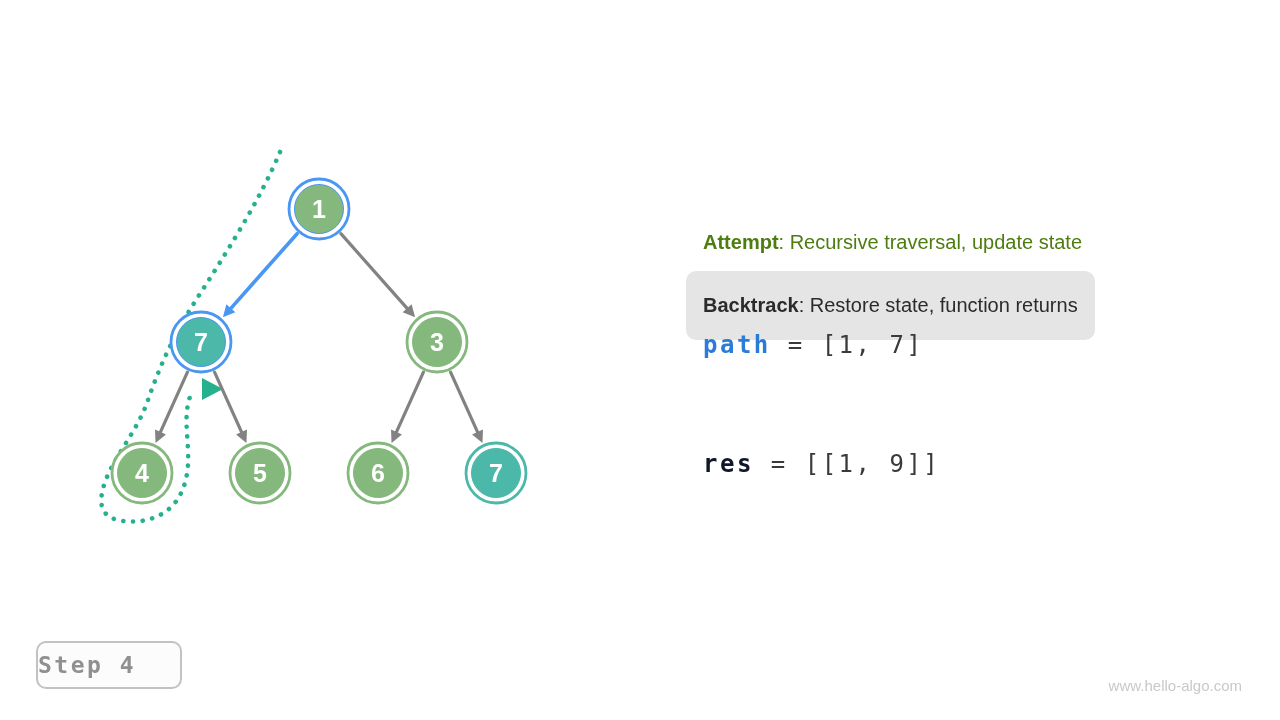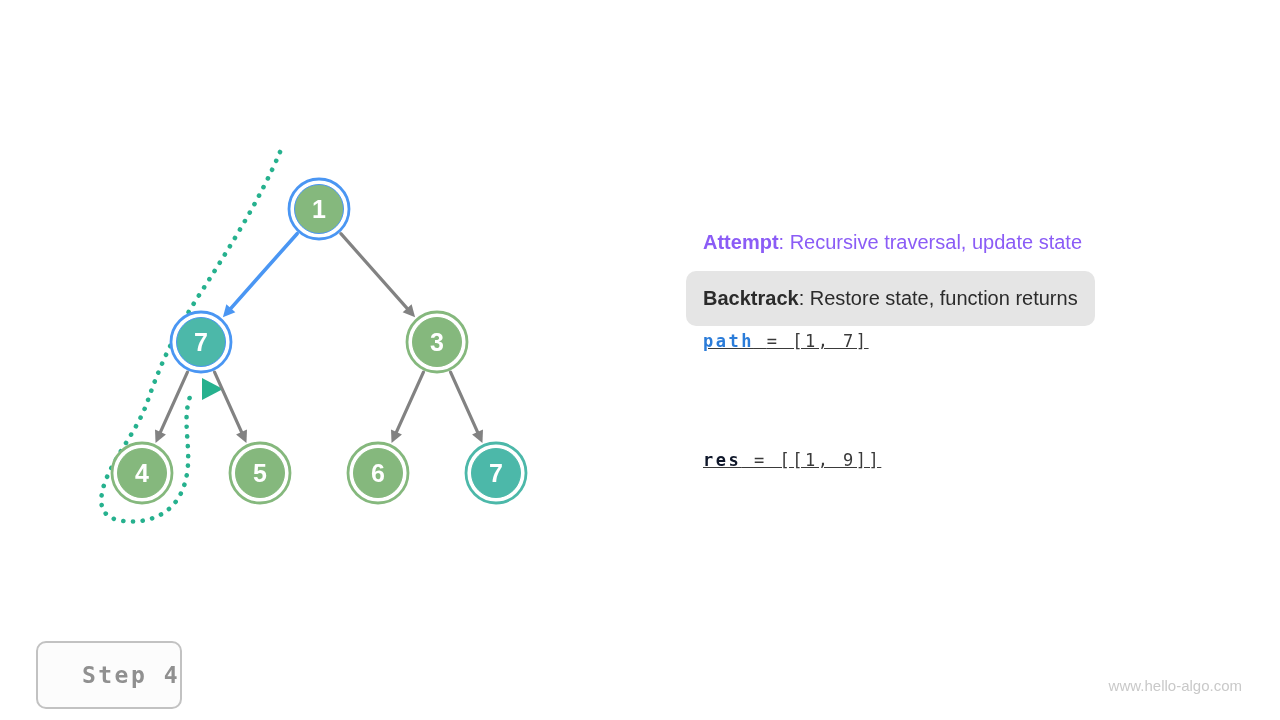--- a/index.html
+++ b/index.html
@@ -11,60 +11,59 @@
     overflow: hidden;
   }
   .tree-svg {
     position: absolute;
     left: 0; top: 0;
   }
   .legend-line {
     position: absolute;
     left: 703px; top: 231px;
     font-size: 20px;
-    color: #8b5cf6;
+    color: #4d7c0f;
     white-space: nowrap;
   }
   .legend-term { font-weight: 700; }
   .backtrack-box {
     position: absolute;
     left: 686px; top: 271px;
     height: 45px;
-    padding: 5px 17px;
+    padding: 12px 17px;
     background: #e5e5e5;
     border-radius: 10px;
     display: flex;
     align-items: center;
     font-size: 20px;
     color: #2b2b2b;
     white-space: nowrap;
   }
   .var-line {
     position: absolute;
     font-family: "DejaVu Sans Mono", monospace;
-    font-size: 17px;
+    font-size: 24px;
     letter-spacing: 2.5px;
     color: #3a3a3a;
     white-space: nowrap;
-    text-decoration: underline;
   }
   .var-name { font-weight: 700; }
   .var-path { left: 703px; top: 331px; }
   .var-res  { left: 703px; top: 450px; }
   .step-box {
     position: absolute;
     left: 36px; top: 641px;
-    width: 146px; height: 68px;
+    width: 146px; height: 48px;
     box-sizing: border-box;
     border: 2px solid #c2c2c2;
     border-radius: 10px;
     background: #fcfcfc;
     display: flex;
     align-items: center;
-    justify-content: flex-end;
+    justify-content: flex-start;
     font-family: "DejaVu Sans Mono", monospace;
     font-weight: 700;
     font-size: 23px;
     letter-spacing: 2.5px;
     color: #909090;
   }
   .watermark {
     position: absolute;
     right: 38px; top: 677px;
     font-family: Liberation Sans, sans-serif;

